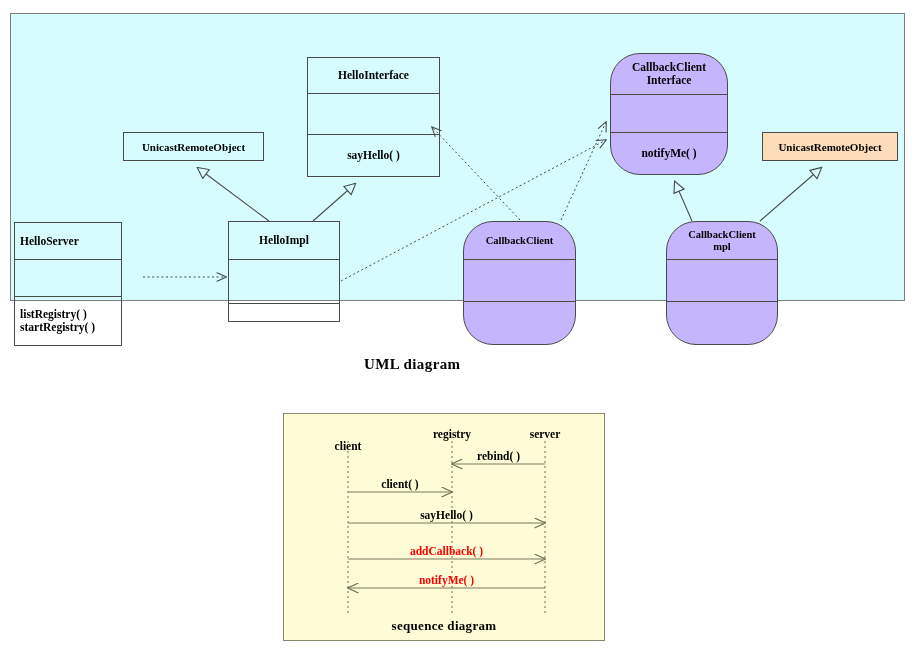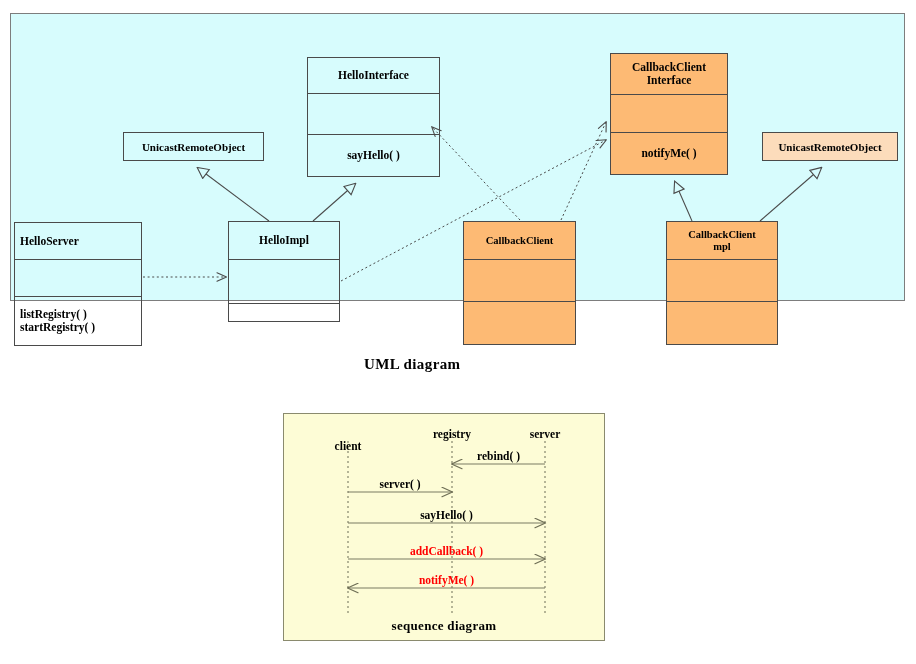--- a/index.html
+++ b/index.html
@@ -22,21 +22,21 @@
     left:283px;top:413px;width:322px;height:228px;
     background:#fdfcd6;border:1.5px solid #8a8a6e;
   }
 
   
   .cls{
     position:absolute;box-sizing:border-box;
     border:1.4px solid #4a4a4a;
     display:flex;flex-direction:column;
   }
-  .cls.peach{background:#fdba74;}
+  .cls.peach{background:#c4b5fd;border-radius:30px;}
   .cls .seg{
     box-sizing:border-box;
     display:flex;align-items:center;justify-content:center;
     text-align:center;
     font-weight:bold;
     font-size:11.5px;
     color:#000;
     line-height:1.12;
     overflow:hidden;
   }
@@ -83,21 +83,21 @@
   }
 </style>
 </head>
 <body>
 
 <div id="stage">
 
   <div class="panel" id="uml-panel"></div>
 
   <div id="uml-shapes">
-      <div class="cls lavender" style="left: 14px; top: 222px; width: 128px; height: 124px;">
+      <div class="cls lavender" style="left: 14px; top: 222px; width: 108px; height: 124px;">
         <div class="seg left" style="height: 36px; flex: 0 0 36px;">HelloServer</div>
         <div class="seg left empty" style="height: 37px; flex: 0 0 37px;"></div>
         <div class="seg left" style="height: 49px; flex: 0 0 49px;">listRegistry( )<br>startRegistry( )</div>
       </div>
       <div class="cls lavender" style="left: 228px; top: 221px; width: 112px; height: 101px;">
         <div class="seg" style="height: 37px; flex: 0 0 37px;">HelloImpl</div>
         <div class="seg empty" style="height: 44px; flex: 0 0 44px;"></div>
         <div class="seg empty" style="height: 42px; flex: 0 0 42px;"></div>
       </div>
       <div class="cls lavender" style="left: 307px; top: 57px; width: 133px; height: 120px;">
@@ -173,20 +173,20 @@
         <line x1="348" y1="559" x2="545" y2="559" stroke="#7a7a63" stroke-width="1.15" marker-end="url(#seq-arrow-r)"></line>
         <line x1="545" y1="588" x2="348" y2="588" stroke="#7a7a63" stroke-width="1.15" marker-end="url(#seq-arrow-r)"></line>
       </g>
   </svg>
 
   <div id="seq-texts">
       <div class="lifeline-label" style="left: 348px; top: 428px; margin-top: 12px;">client</div>
       <div class="lifeline-label" style="left: 452px; top: 428px;">registry</div>
       <div class="lifeline-label" style="left: 545px; top: 428px;">server</div>
       <div class="msg-label black" style="left: 498.5px; top: 450px;">rebind( )</div>
-      <div class="msg-label black" style="left: 400px; top: 478px;">server( )</div>
+      <div class="msg-label black" style="left: 400px; top: 478px;">client( )</div>
       <div class="msg-label black" style="left: 446.5px; top: 509px;">sayHello( )</div>
       <div class="msg-label red" style="left: 446.5px; top: 545px;">addCallback( )</div>
       <div class="msg-label red" style="left: 446.5px; top: 574px;">notifyMe( )</div>
       <div class="seq-caption" style="left: 444px; top: 618px;">sequence diagram</div>
     </div>
 
 </div>
 
 </body></html>

